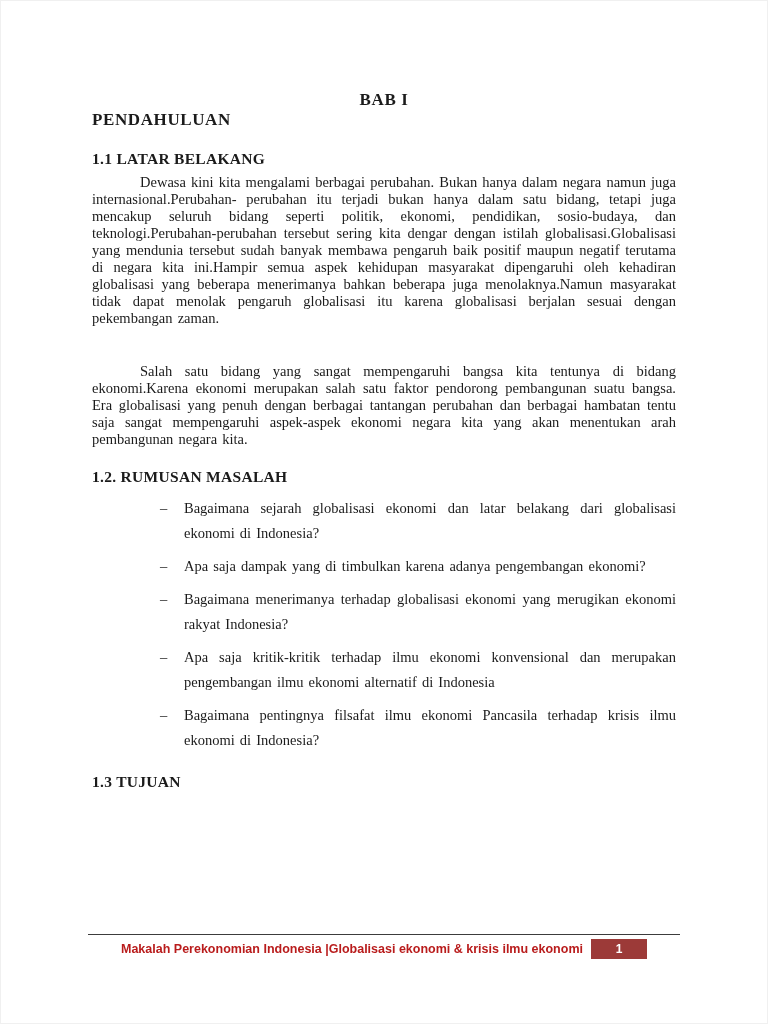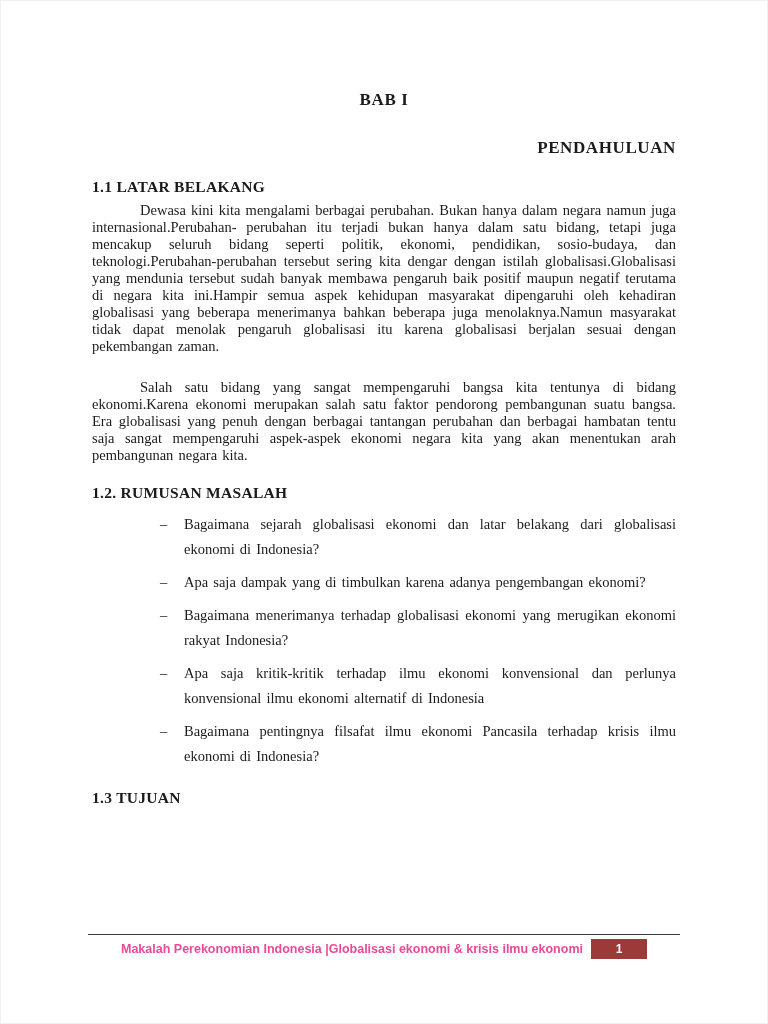--- a/index.html
+++ b/index.html
@@ -17,41 +17,40 @@
     box-shadow: inset 0 0 0 1px #f0f0f0;
     padding:90px 92px 0 92px;
   }
   .chapter-title {
     text-align:center;
     font-size:17px;
     font-weight:bold;
     letter-spacing:0.6px;
   }
   .chapter-subtitle {
-    text-align:right;
+    text-align:left;
     font-size:17px;
     font-weight:bold;
     letter-spacing:0.6px;
-    margin-top:28px;
   }
   .section-heading {
     font-size:15.5px;
     font-weight:bold;
     letter-spacing:0.3px;
     margin-top:20px;
   }
   .para {
     font-size:14.5px;
     line-height:17px;
     text-align:justify;
     text-indent:48px;
     margin-top:6px;
     word-spacing:1.5px;
   }
-  .para.second { margin-top:24px; }
+  .para.second { margin-top:36px; }
   .bullet-list {
     margin-top:10px;
     padding-left:68px;
   }
   .list-item {
     display:flex;
     gap:12px;
     margin-bottom:8px;
   }
   .dash {
@@ -81,21 +80,21 @@
     display:flex;
     align-items:center;
     justify-content:center;
     gap:8px;
     padding-top:4px;
   }
   .footer-text {
     font-family:"Liberation Sans", sans-serif;
     font-size:12.5px;
     font-weight:bold;
-    color:#ec4899;
+    color:#b91c1c;
     white-space:nowrap;
   }
   .page-num {
     display:inline-block;
     width:56px;
     height:20px;
     line-height:20px;
     text-align:center;
     font-family:"Liberation Sans", sans-serif;
     font-size:12px;
@@ -125,21 +124,21 @@
     <div class="list-item">
       <span class="dash">–</span>
       <span class="li-text">Apa saja dampak yang di timbulkan karena adanya pengembangan ekonomi?</span>
     </div>
     <div class="list-item">
       <span class="dash">–</span>
       <span class="li-text">Bagaimana menerimanya terhadap globalisasi ekonomi yang merugikan ekonomi rakyat Indonesia?</span>
     </div>
     <div class="list-item">
       <span class="dash">–</span>
-      <span class="li-text">Apa saja kritik-kritik terhadap ilmu ekonomi konvensional dan perlunya konvensional ilmu ekonomi alternatif di Indonesia</span>
+      <span class="li-text">Apa saja kritik-kritik terhadap ilmu ekonomi konvensional dan merupakan pengembangan ilmu ekonomi alternatif di Indonesia</span>
     </div>
     <div class="list-item">
       <span class="dash">–</span>
       <span class="li-text">Bagaimana pentingnya filsafat ilmu ekonomi Pancasila terhadap krisis ilmu ekonomi di Indonesia?</span>
     </div>
   </div>
 
   <h2 class="section-heading heading-tujuan">1.3 TUJUAN</h2>
 
   <div class="footer">

